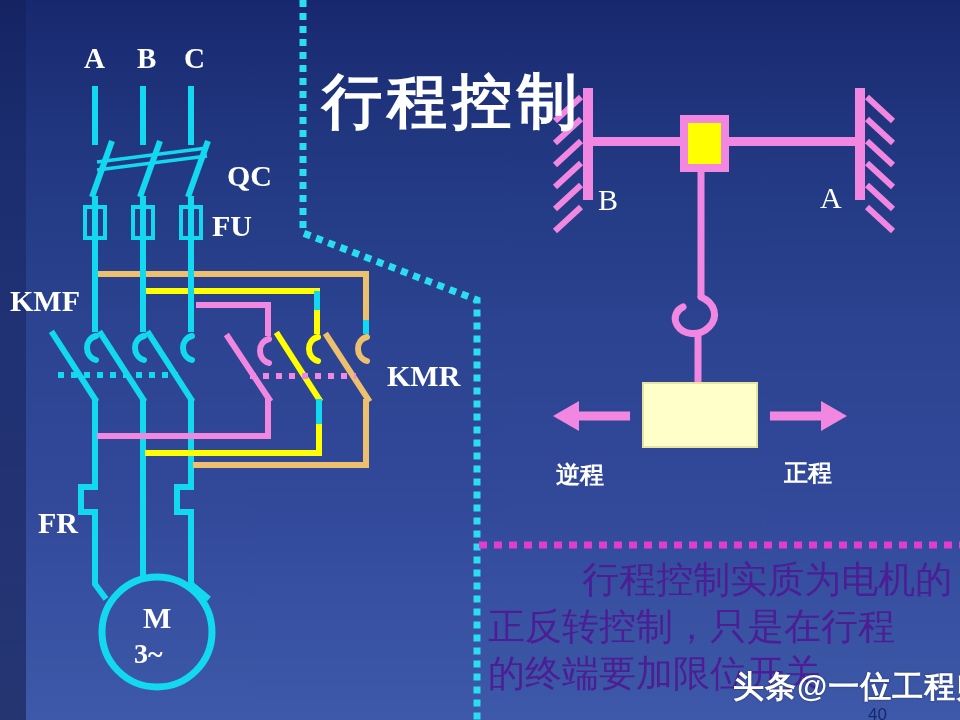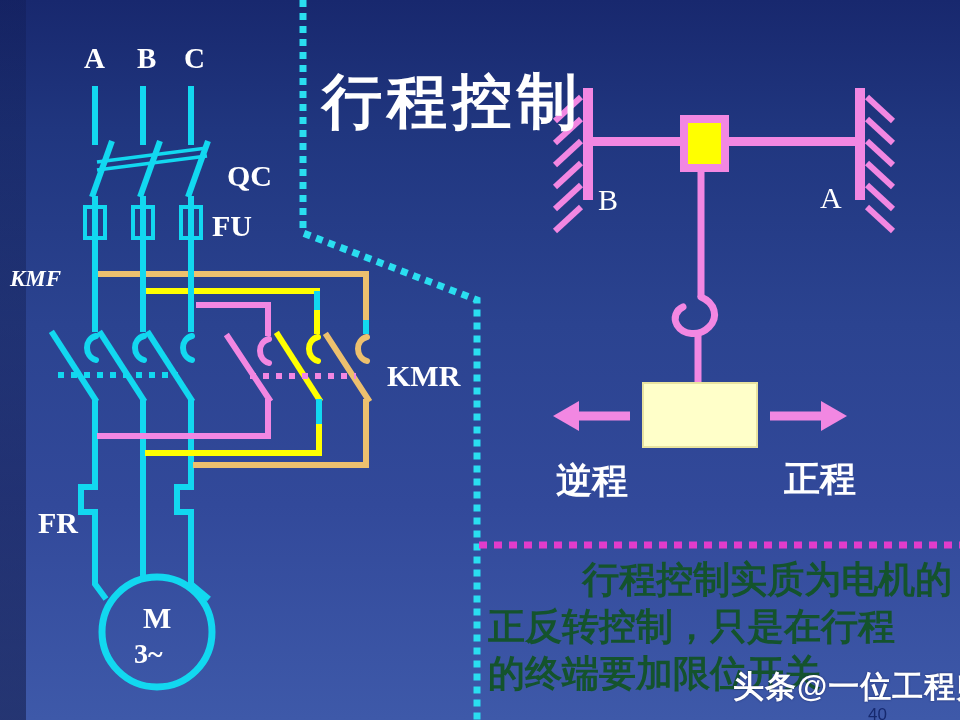--- a/index.html
+++ b/index.html
@@ -7,24 +7,24 @@
     width:960px;height:720px;position:relative;overflow:hidden;
     background:linear-gradient(to bottom,#18286E 0%,#20367F 18%,#2B4390 45%,#32499A 70%,#3E59A9 100%);
     font-family:"Liberation Serif", serif;
   }
   .left-shade{position:absolute;left:0;top:0;width:26px;height:720px;
     background:linear-gradient(to bottom,rgba(6,10,48,.18),rgba(6,10,48,.45));}
   .lbl{position:absolute;color:#FFFFFF;font-weight:bold;font-family:"Liberation Serif",serif;
     white-space:nowrap;line-height:1;}
   .title{position:absolute;left:322px;top:62px;font-size:60px;letter-spacing:5px;color:#FFFFFF;
     font-weight:bold;font-family:"Liberation Serif",serif;white-space:nowrap;}
-  .caption{position:absolute;left:488px;top:556px;width:468px;color:#14532d;
-    font-size:37px;line-height:47px;font-family:"Liberation Serif",serif;font-weight:bold;}
+  .caption{position:absolute;left:488px;top:556px;width:468px;color:#4c1d95;
+    font-size:37px;line-height:47px;font-family:"Liberation Serif",serif;font-weight:normal;}
   .caption .ln1{text-indent:2.55em;}
-  .cn{font-size:36px;}
+  .cn{font-size:24px;}
   .watermark{position:absolute;left:733px;top:666px;font-size:31px;font-weight:bold;
     color:#FFFFFF;font-family:"Liberation Sans",sans-serif;letter-spacing:1px;
     text-shadow:0 0 2px rgba(20,30,90,.8);white-space:nowrap;}
   .pagenum{position:absolute;left:868px;top:705px;font-size:17px;color:#16296F;
     font-family:"Liberation Sans",sans-serif;text-align:right;}
   svg{position:absolute;left:0;top:0;}
 </style>
 </head>
 <body>
 
@@ -146,21 +146,21 @@
   </g>
 </svg>
 
 <div class="title">行程控制</div>
 
 <div class="lbl" style="left:84px;top:44px;font-size:29px;">A</div>
 <div class="lbl" style="left:137px;top:44px;font-size:29px;">B</div>
 <div class="lbl" style="left:184px;top:44px;font-size:29px;">C</div>
 <div class="lbl" style="left:227px;top:139px;font-size:30px;margin-top:22px;">QC</div>
 <div class="lbl" style="left:212px;top:211px;font-size:30px;">FU</div>
-<div class="lbl" style="left:10px;top:267px;font-size:23px;font-style:italic;">KMF</div>
+<div class="lbl" style="left:10px;top:286px;font-size:30px;">KMF</div>
 <div class="lbl" style="left:387px;top:361px;font-size:30px;">KMR</div>
 <div class="lbl" style="left:38px;top:508px;font-size:30px;">FR</div>
 <div class="lbl" style="left:143px;top:603px;font-size:30px;">M</div>
 <div class="lbl" style="left:134px;top:640px;font-size:28px;">3~</div>
 
 <div class="lbl" style="left:598px;top:185px;font-size:30px;font-weight:normal;">B</div>
 <div class="lbl" style="left:820px;top:183px;font-size:30px;font-weight:normal;">A</div>
 <div class="lbl cn" style="left:556px;top:463px;">逆程</div>
 <div class="lbl cn" style="left:784px;top:461px;">正程</div>
 

